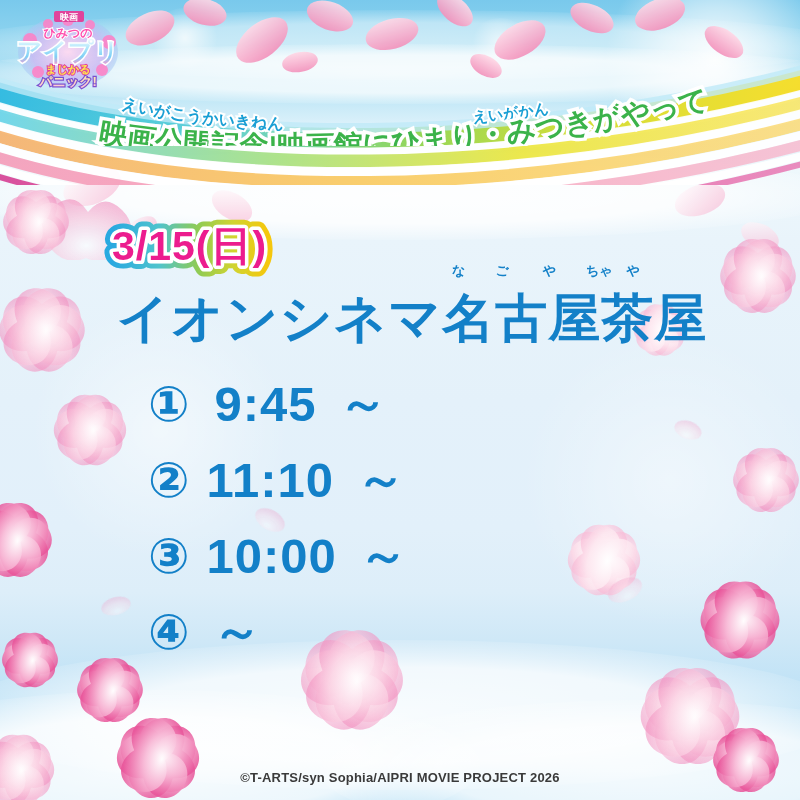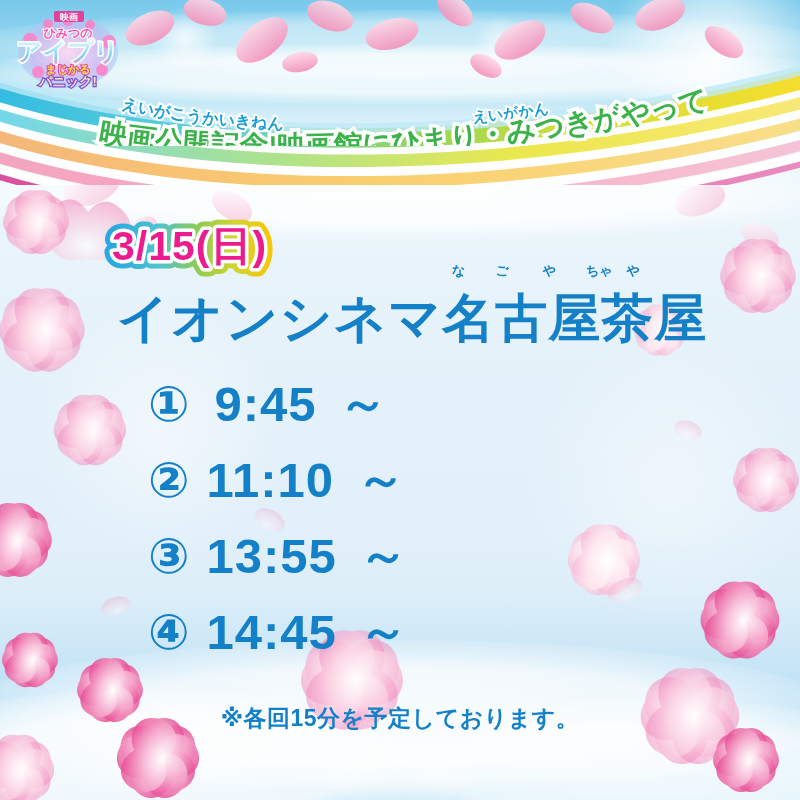--- a/index.html
+++ b/index.html
@@ -324,26 +324,25 @@
       <span class="t-val" style="margin-left:24px;">9:45</span>
       <span class="t-tilde">～</span>
     </div>
     <div class="time-row">
       <span class="t-idx">②</span>
       <span class="t-val">11:10</span>
       <span class="t-tilde">～</span>
     </div>
     <div class="time-row">
       <span class="t-idx">③</span>
-      <span class="t-val">13:55</span>
+      <span class="t-val">10:00</span>
       <span class="t-tilde">～</span>
     </div>
     <div class="time-row">
       <span class="t-idx">④</span>
-      <span class="t-val">14:45</span>
       <span class="t-tilde">～</span>
     </div>
   </div>
 
-  <div class="note">※各回15分を予定しております。</div>
-
+
+  <div class="copy">©T-ARTS/syn Sophia/AIPRI MOVIE PROJECT 2026</div>
 
 </div>
 
 </body></html>

